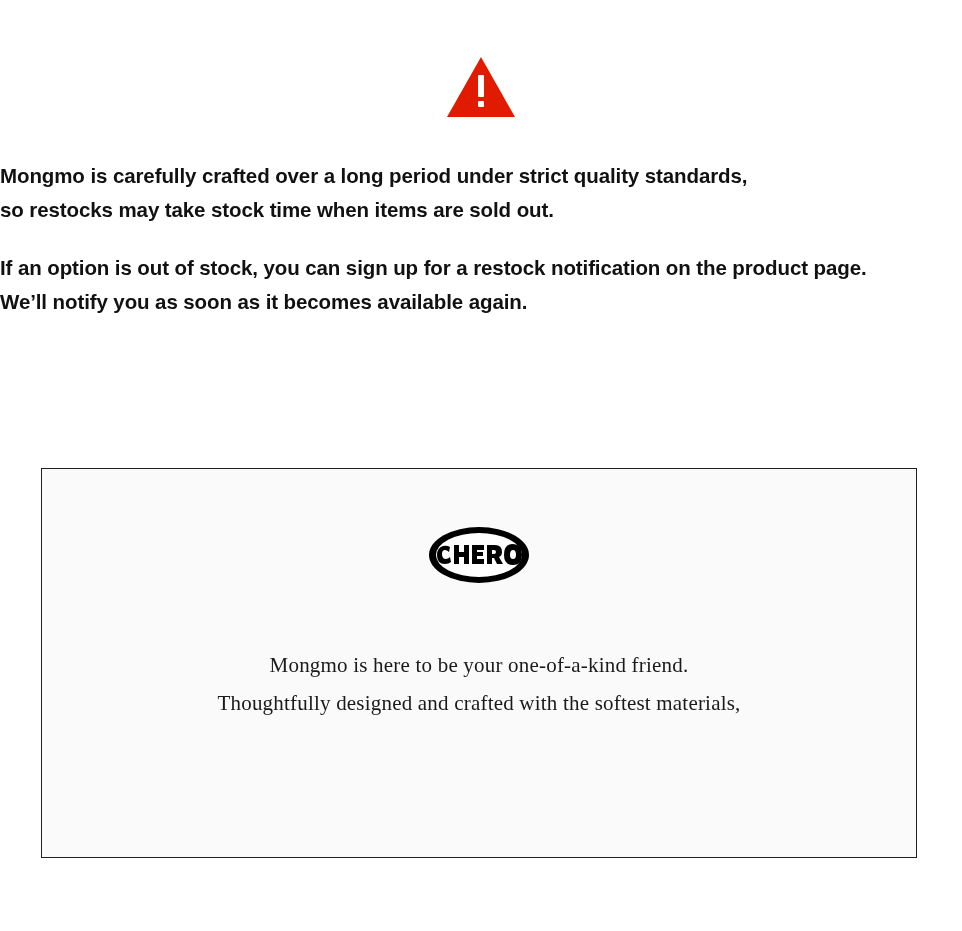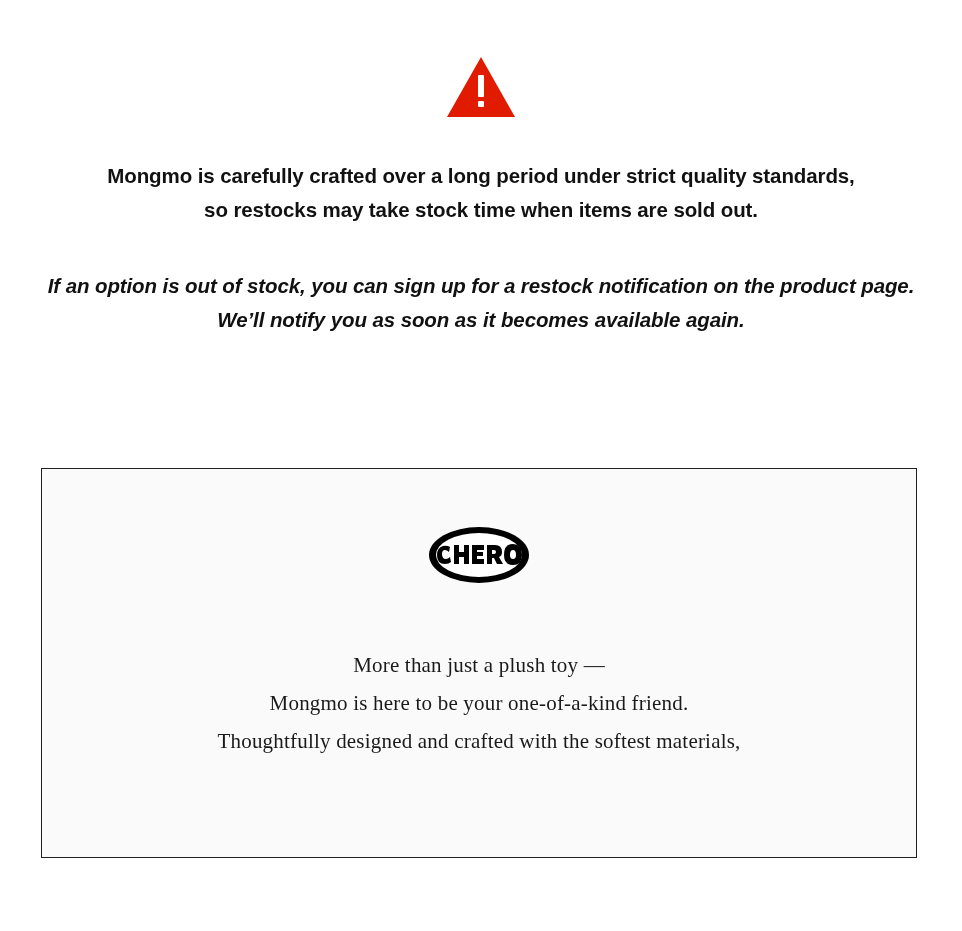--- a/index.html
+++ b/index.html
@@ -31,33 +31,31 @@
   }
   .warning-icon {
     width: 72px;
     height: 64px;
     display: block;
   }
 
   
   .notice {
     margin-top: 40px;
-    text-align: center;
     font-size: 20.5px;
     font-weight: 700;
     line-height: 34px;
     letter-spacing: -0.1px;
     color: #111111;
   }
   .notice .para {
     margin: 0;
   }
   .notice .para + .para {
-    margin-top: 42px;
-    font-style: italic;
+    margin-top: 24px;
   }
   .notice .line {
     display: block;
   }
 
   
   .card {
     position: absolute;
     left: 41px;
     top: 468px;
@@ -129,20 +127,19 @@
           <path d="M16 22 q-6 2 -6 9 q0 9 8 9 q4 0 6 -2 l-1 -5 q-2 2 -4 2 q-4 0 -4 -5 q0 -4 3 -4 q2 0 4 2 l1 -5 q-3 -2 -7 -1 z"></path>
           <path d="M27 21 h5 v7 h5 v-7 h5 v19 h-5 v-7 h-5 v7 h-5 z"></path>
           <path d="M45 21 h12 v5 h-7 v2 h6 v4 h-6 v3 h7 v5 h-12 z"></path>
           <path d="M60 21 h8 q7 0 7 7 q0 4 -3 5 l4 7 h-6 l-3 -6 h-2 v6 h-5 z m5 5 v4 h2 q2 0 2 -2 q0 -2 -2 -2 z"></path>
           <path d="M86 20 q-9 0 -9 11 q0 10 9 10 q9 0 9 -10 q0 -11 -9 -11 z m0 6 q3 0 3 5 q0 4 -3 4 q-3 0 -3 -4 q0 -5 3 -5 z"></path>
         </g>
       </svg>
     </div>
 
     <div class="tagline">
-      <span class="line">More than just a plush toy —</span>
       <span class="line">Mongmo is here to be your one-of-a-kind friend.</span>
       <span class="line">Thoughtfully designed and crafted with the softest materials,</span>
     </div>
 
   </div>
 
 </div>
 
 </body></html>

